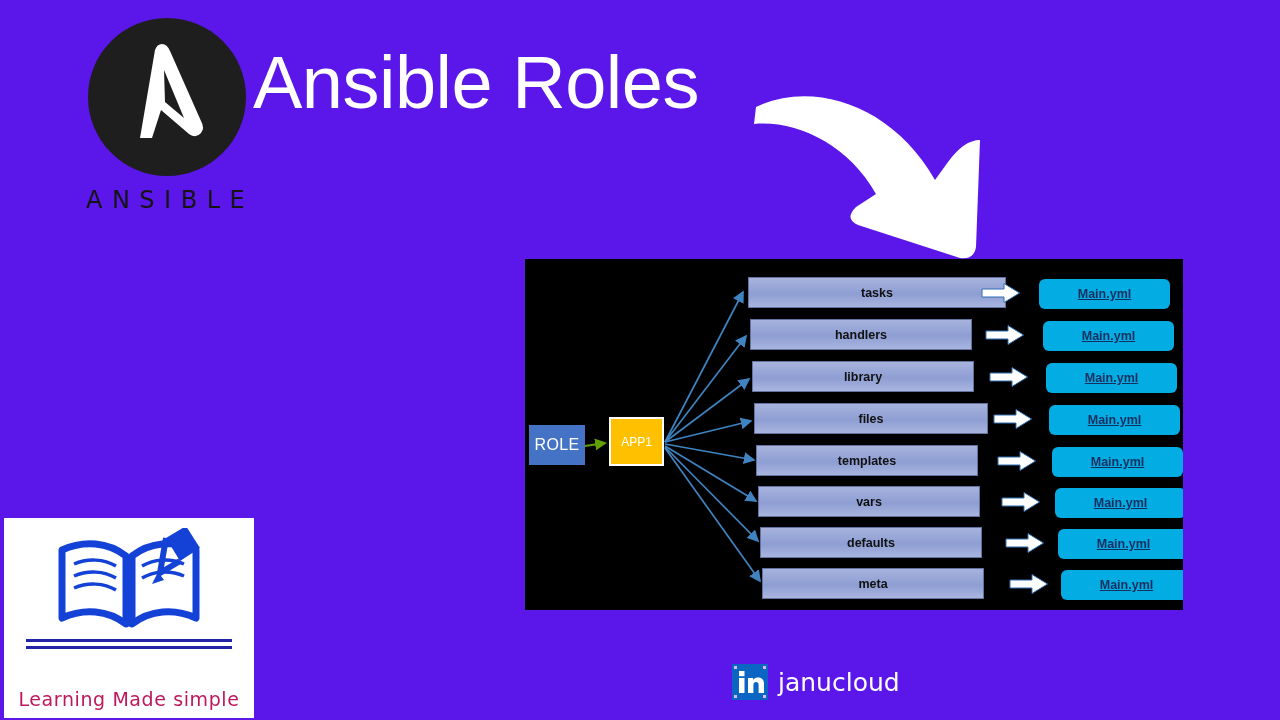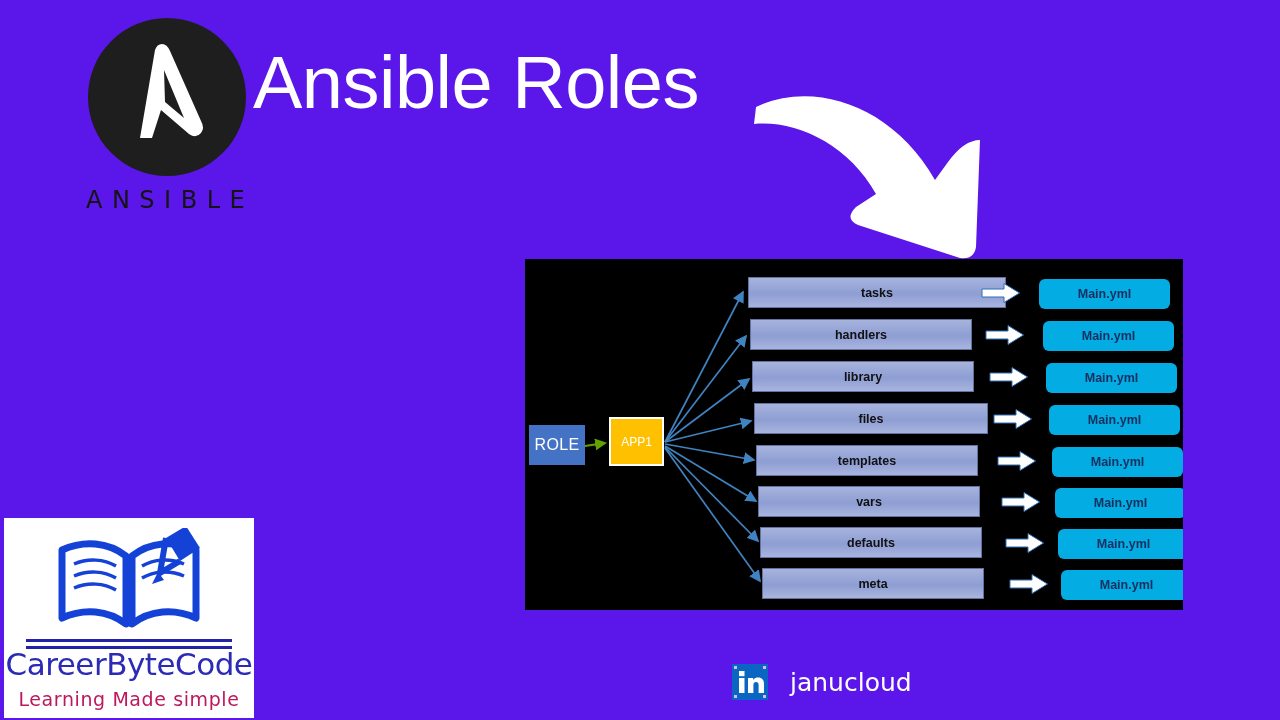--- a/index.html
+++ b/index.html
@@ -59,21 +59,21 @@
   .comp-box{
     position:absolute;left:0;top:0;width:100%;height:100%;
     background:linear-gradient(180deg,#a7b3dd 0%,#8e9ed3 55%,#a9b5df 100%);
     border:1px solid #62739f;box-sizing:border-box;
     color:#111111;font-size:12.5px;font-weight:bold;
     display:flex;align-items:center;justify-content:center;
   }
   .yml-box{
     position:absolute;height:30px;width:131px;border-radius:6px;
     background:#04ace4;color:#14305e;font-size:12.5px;font-weight:bold;
-    display:flex;align-items:center;justify-content:center;
+    display:flex;align-items:center;justify-content:center;text-decoration:underline;
   }
   .white-arrow{position:absolute;width:40px;height:22px;}
 
   
   #brand-badge{
     position:absolute;left:4px;top:518px;width:250px;height:200px;
     background:#ffffff;overflow:hidden;
   }
   #brand-badge .book-wrap{
     position:absolute;left:50%;top:10px;transform:translateX(-50%);
@@ -89,21 +89,21 @@
   }
   #brand-tagline{
     position:absolute;left:0;right:0;top:172px;text-align:center;
     font-size:19px;color:#be185d;letter-spacing:.6px;
     font-family:"DejaVu Sans",sans-serif;line-height:1;
   }
 
   
   #footer-credit{
     position:absolute;left:732px;top:662px;height:40px;
-    display:flex;align-items:center;gap:22px;
+    display:flex;align-items:center;gap:10px;
   }
   #linkedin-icon{
     position:relative;width:36px;height:36px;background:#0a66c2;
     display:block;
   }
   #linkedin-icon .handle{
     position:absolute;width:3px;height:3px;background:#d8b8ff;
   }
   #footer-handle{
     color:#ffffff;font-size:25px;font-weight:400;
@@ -234,21 +234,20 @@
         <path d="M88 38 C100 31, 116 30, 130 36" fill="none" stroke="#1442d6" stroke-width="3.5"></path>
         <path d="M88 50 C100 43, 116 42, 130 48" fill="none" stroke="#1442d6" stroke-width="3.5"></path>
 
         <path d="M112 10 L132 -2 L146 20 L126 33 Z" fill="#1442d6"></path>
         <path d="M126 33 L106 45 L112 10" fill="none" stroke="#1442d6" stroke-width="6" stroke-linejoin="round"></path>
         <path d="M104 44 L98 56 L110 52 Z" fill="#1442d6"></path>
       </svg>
     </div>
     <div class="rule" style="top:121px"></div>
     <div class="rule" style="top:128px"></div>
-    <div id="brand-name">CareerByteCode</div>
     <div id="brand-tagline">Learning Made simple</div>
   </div>
 
   <div id="footer-credit">
     <span id="linkedin-icon">
       <svg width="36" height="36" viewBox="0 0 36 36">
         <rect x="0" y="0" width="36" height="36" fill="#0a66c2"></rect>
         <rect x="7" y="14" width="5.5" height="15" fill="#ffffff"></rect>
         <rect x="7" y="7" width="5.5" height="5.2" fill="#ffffff"></rect>
         <path d="M16 14 h5.2 v2 c1.2-1.8 3.2-2.4 5-2.4 3.6 0 5.8 2.2 5.8 6.4 V29 h-5.4 v-7.8

